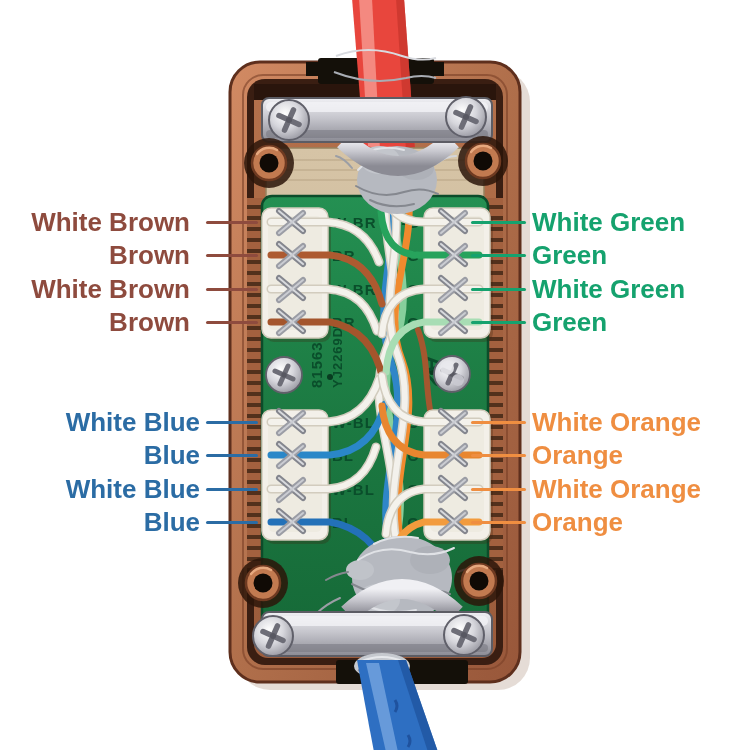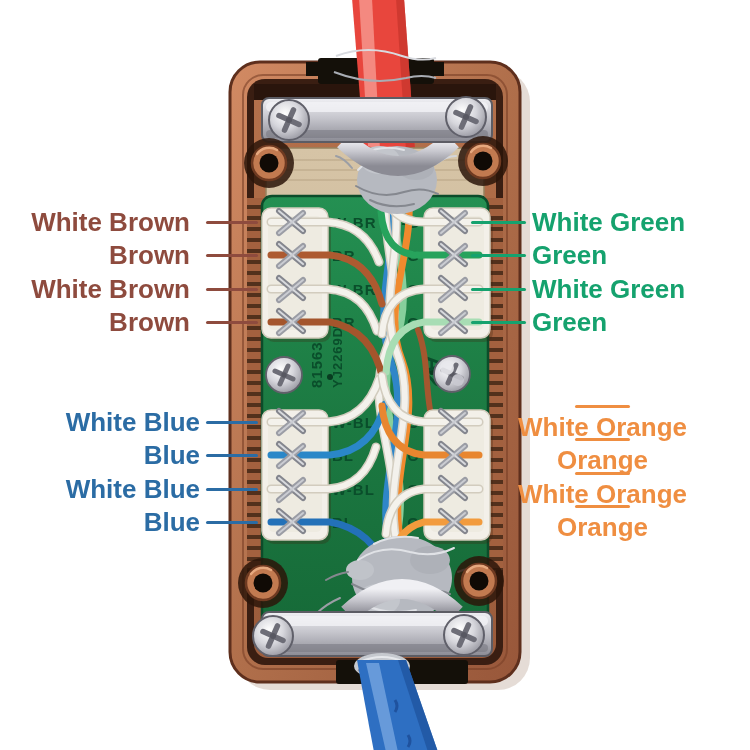--- a/index.html
+++ b/index.html
@@ -9,21 +9,21 @@
   .row{position:absolute;display:flex;align-items:center;gap:6px;height:34px;z-index:5;}
   .row.left{left:0;width:258px;justify-content:flex-end;}
   .row.right{left:471px;width:263px;justify-content:flex-start;}
   .txt{font-size:26px;font-weight:700;line-height:1;white-space:nowrap;color:currentColor;}
   .line{height:3px;border-radius:2px;background:currentColor;flex:none;}
   .row.left  .line{width:52px;}
   .row.right .line{width:55px;}
   .c-lt{color:var(--c-left_top,#8e4b3e);gap:16px;}
   .c-rt{color:var(--c-right_top,#15a26e);}
   .c-lb{color:var(--c-left_bottom,#2b6ca4);}
-  .c-rb{color:var(--c-right_bottom,#ef8e41);flex-direction:column;}
+  .c-rb{color:var(--c-right_bottom,#ef8e41);}
   .pcb-label{font-family:"Liberation Sans",sans-serif;font-weight:700;letter-spacing:1px;}
 </style>
 </head>
 <body>
 
 <div class="stage">
 
 <svg width="750" height="750" viewBox="0 0 750 750">
   <defs>
     <linearGradient id="copperG" x1="0" y1="0" x2="1" y2="1">

